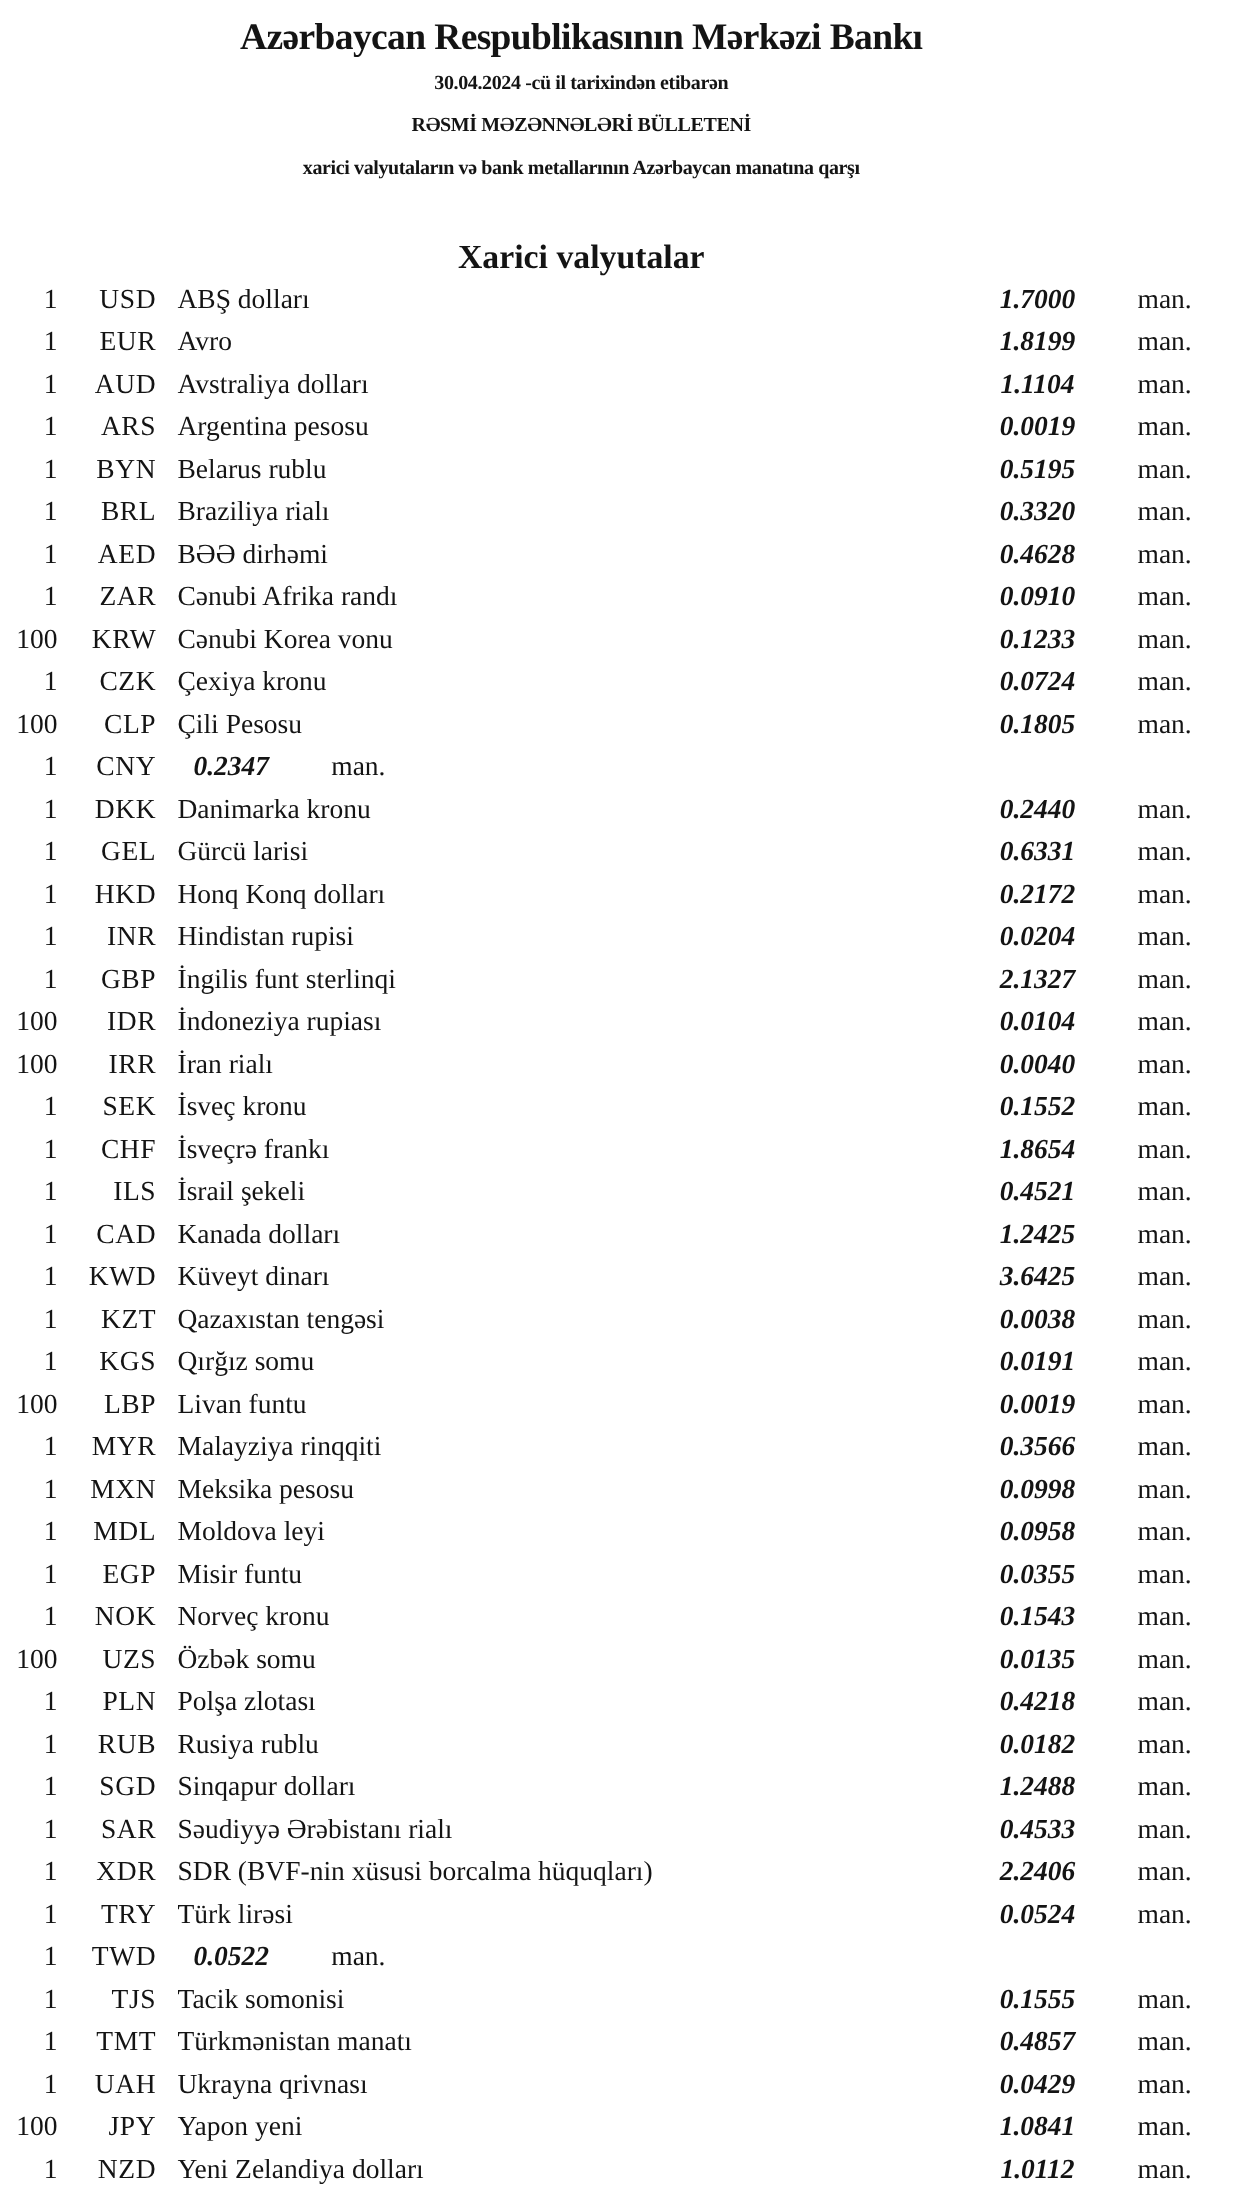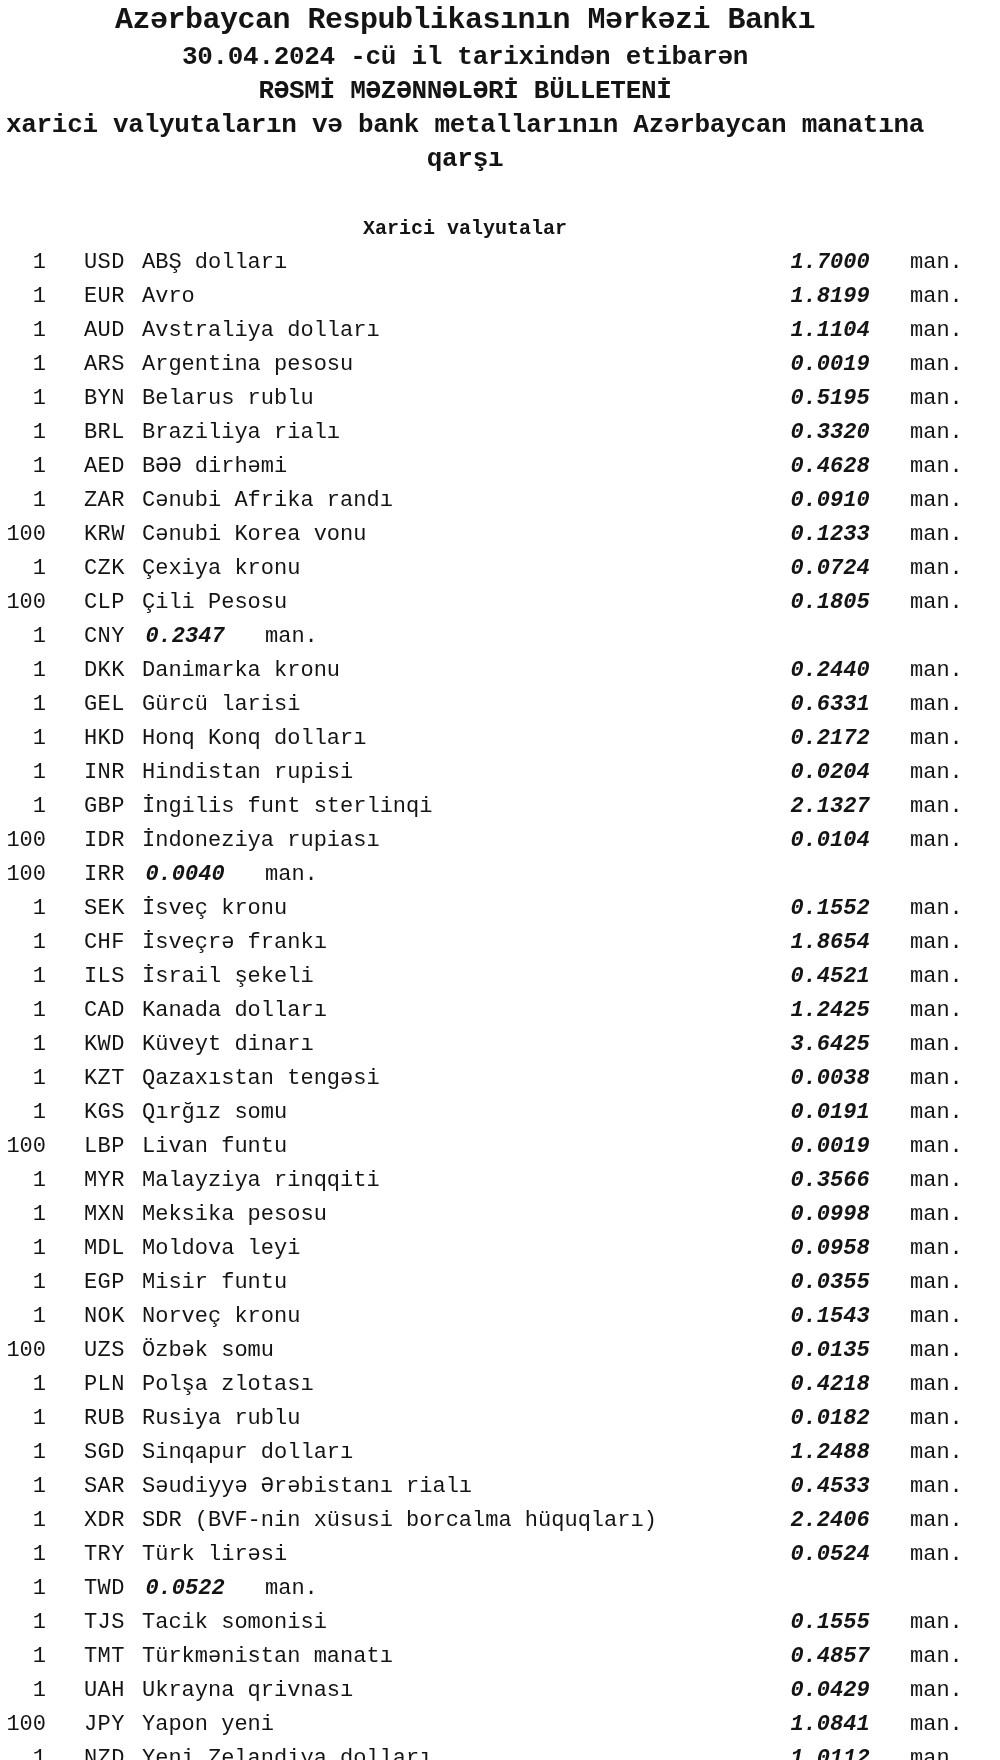--- a/index.html
+++ b/index.html
@@ -11,42 +11,42 @@
     width: 1000px;
     height: 1760px;
     font-family: "Liberation Serif", "DejaVu Serif", serif;
     color: #141414;
     overflow: hidden;
   }
   .page {
     width: 876px;
     height: 1760px;
     box-sizing: border-box;
-    font-family: Liberation Mono, monospace;
+    padding-top: 10px;
   }
   
   .doc-header, .section-heading {
     width: 930px;
     text-align: center;
   }
   .bank-title {
     font-size: 30px;
     font-weight: bold;
     line-height: 40px;
     letter-spacing: -0.5px;
   }
   .doc-subline {
-    font-size: 26px;
+    font-size: 16px;
     font-weight: bold;
     line-height: 34px;
     letter-spacing: -0.3px;
   }
   .section-heading {
     margin-top: 36px;
-    font-size: 20px;
+    font-size: 27px;
     font-weight: bold;
     line-height: 34px;
   }
   
   .rates-table {
     width: 1000px;
   }
   .rate-row {
     display: flex;
     align-items: baseline;
@@ -241,20 +241,21 @@
     <span class="col-qty">100</span>
     <span class="col-code">IDR</span>
     <span class="col-name">İndoneziya rupiası</span>
     <span class="col-rate">0.0104</span>
     <span class="col-unit">man.</span>
   </div>
 
   <div class="rate-row">
     <span class="col-qty">100</span>
     <span class="col-code">IRR</span>
+    <span class="col-name">İran rialı</span>
     <span class="col-rate">0.0040</span>
     <span class="col-unit">man.</span>
   </div>
 
   <div class="rate-row">
     <span class="col-qty">1</span>
     <span class="col-code">SEK</span>
     <span class="col-name">İsveç kronu</span>
     <span class="col-rate">0.1552</span>
     <span class="col-unit">man.</span>

